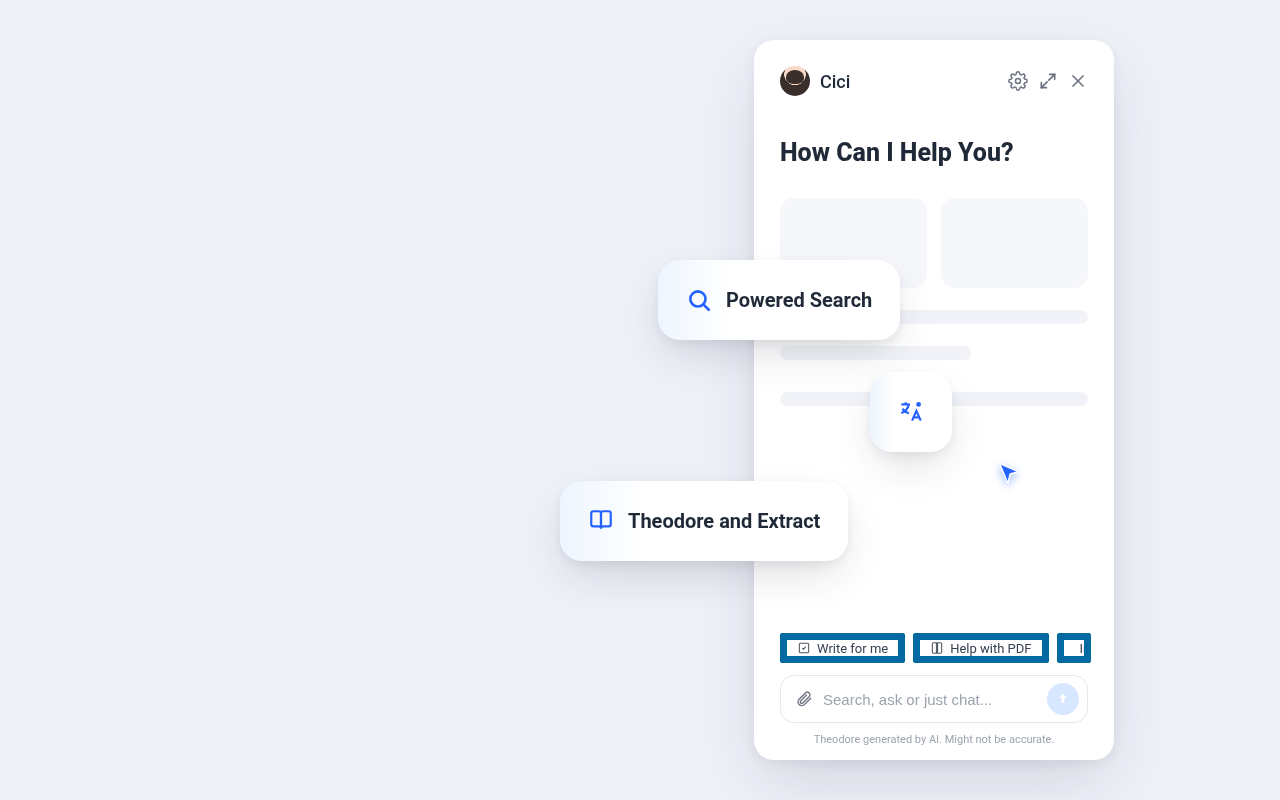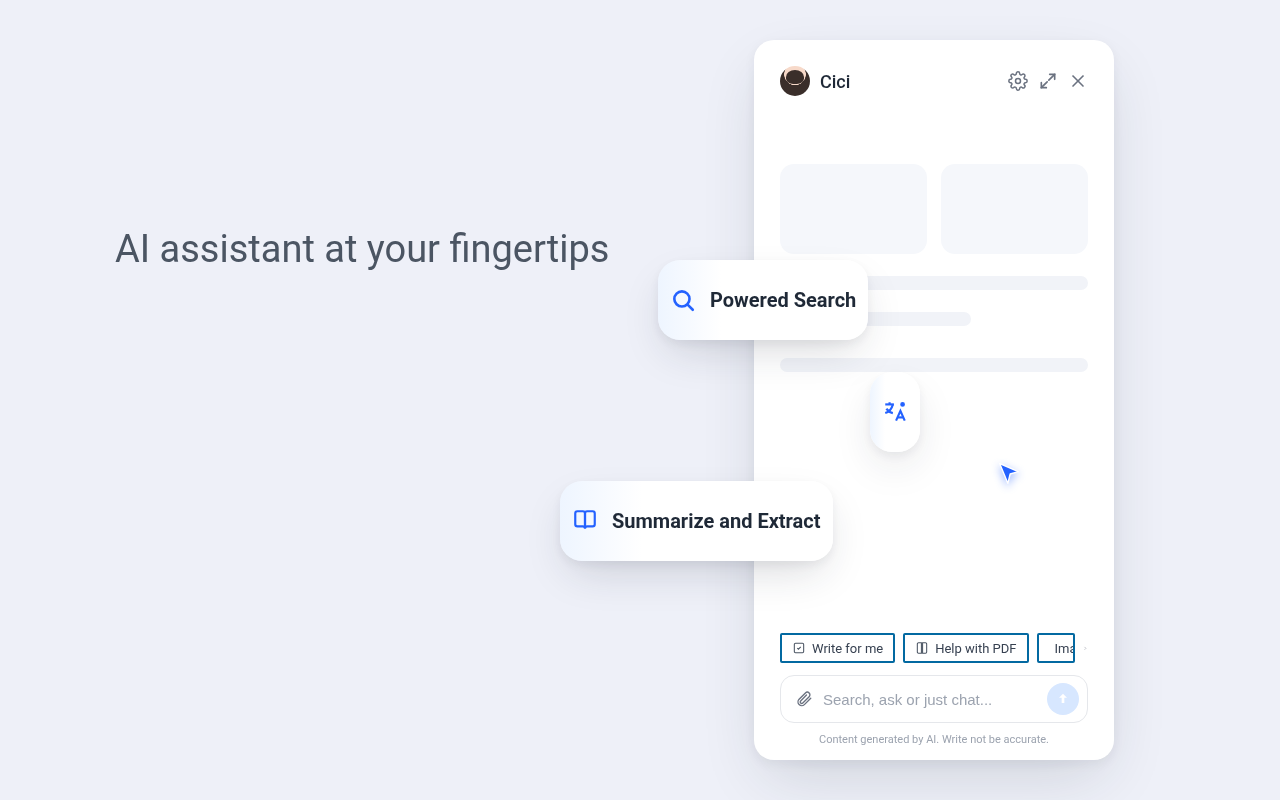--- a/index.html
+++ b/index.html
@@ -113,21 +113,21 @@
     gap: 8px;
     align-items: center;
     margin-top: auto;
   }
   .chip {
     display: inline-flex;
     align-items: center;
     gap: 6px;
     height: 30px;
     padding: 0 10px;
-    border: 2px solid #0369a1;
+    border: 7px solid #0369a1;
     border-radius: 2px;
     font-size: 13px;
     color: #374151;
     background: #fff;
     white-space: nowrap;
     cursor: pointer;
   }
   .chip svg { width: 14px; height: 14px; color: #4b5563; }
   .chip.trunc { max-width: 54px; overflow: hidden; }
   .chev-right { color:#6b7280; width:18px; height:18px; display:flex; align-items:center; }
@@ -171,21 +171,21 @@
   }
 
   
   .pill {
     position: absolute;
     display: flex;
     align-items: center;
     gap: 14px;
     background: linear-gradient(90deg,#eef5ff 0%, #ffffff 30%);
     border-radius: 22px;
-    padding: 0 12px;
+    padding: 0 28px;
     height: 80px;
     box-shadow: 0 18px 44px -10px rgba(31,41,55,0.18), 0 4px 10px rgba(31,41,55,0.06);
     font-size: 20px;
     font-weight: 700;
     color: #1f2937;
   }
   .pill .picon { width:26px; height:26px; color:#2462ff; flex-shrink:0; }
   .pill .picon svg { width:26px; height:26px; }
 
   .pill.search { left: 658px; top: 260px; }
@@ -200,21 +200,20 @@
     height: 28px;
     color: #2462ff;
     filter: drop-shadow(0 3px 4px rgba(36,98,255,0.45));
   }
   .cursor svg{width:28px;height:28px;}
 </style>
 </head>
 <body>
 
 <div class="left-copy">
-  <p>AI assistant at your fingertips</p>
 </div>
 
 <div class="panel">
   <div class="panel-header">
     <div class="avatar"></div>
     <div class="panel-title">Cici</div>
     <div class="panel-header-spacer"></div>
     <div class="hicon">
       <svg viewBox="0 0 24 24" fill="none" stroke="currentColor" stroke-width="1.8">
         <circle cx="12" cy="12" r="3"></circle>
@@ -231,20 +230,21 @@
     </div>
     <div class="hicon">
       <svg viewBox="0 0 24 24" fill="none" stroke="currentColor" stroke-width="2" stroke-linecap="round">
         <path d="M18 6 6 18"></path>
           <path d="M6 6l12 12"></path>
       </svg>
     </div>
   </div>
 
   <div class="greeting">
+    <div>How Can I Help You?</div>
   </div>
 
   <div class="cards-row">
     <div class="ph-card"></div>
     <div class="ph-card"></div>
   </div>
   <div class="ph-line"></div>
   <div class="ph-line short"></div>
   <div class="ph-line" style="margin-top:32px;"></div>
 
@@ -285,21 +285,21 @@
         </svg>
     </div>
     <input type="text" placeholder="Search, ask or just chat..." style="">
     <div class="send-btn">
       <svg viewBox="0 0 24 24" fill="currentColor">
           <path d="M12 4l6 6h-4v8h-4v-8H6l6-6z"></path>
         </svg>
     </div>
   </div>
 
-  <div class="disclaimer">Content generated by AI. Write not be accurate.</div>
+  <div class="disclaimer">Theodore generated by AI. Might not be accurate.</div>
 </div>
 
 <div class="pill search">
   <span class="picon">
     <svg viewBox="0 0 24 24" fill="none" stroke="currentColor" stroke-width="2.4" stroke-linecap="round">
         <circle cx="11" cy="11" r="7"></circle>
         <path d="M21 21l-4.3-4.3"></path>
       </svg>
   </span>
   <span>Powered Search</span>
@@ -319,20 +319,20 @@
   </span>
 </div>
 
 <div class="pill summarize">
   <span class="picon">
     <svg viewBox="0 0 24 24" fill="none" stroke="currentColor" stroke-width="2">
         <path d="M3 5a2 2 0 0 1 2-2h5a2 2 0 0 1 2 2v14a2 2 0 0 0-2-2H5a2 2 0 0 1-2-2V5z"></path>
         <path d="M21 5a2 2 0 0 0-2-2h-5a2 2 0 0 0-2 2v14a2 2 0 0 1 2-2h5a2 2 0 0 0 2-2V5z"></path>
       </svg>
   </span>
-  <span>Summarize and Extract</span>
+  <span>Theodore and Extract</span>
 </div>
 
 <div class="cursor">
   <svg viewBox="0 0 24 24">
       <path d="M4 3l16 7-7 2-2 8-7-17z" fill="currentColor" stroke="#fff" stroke-width="1.2" stroke-linejoin="round"></path>
     </svg>
 </div>
 
 </body></html>

